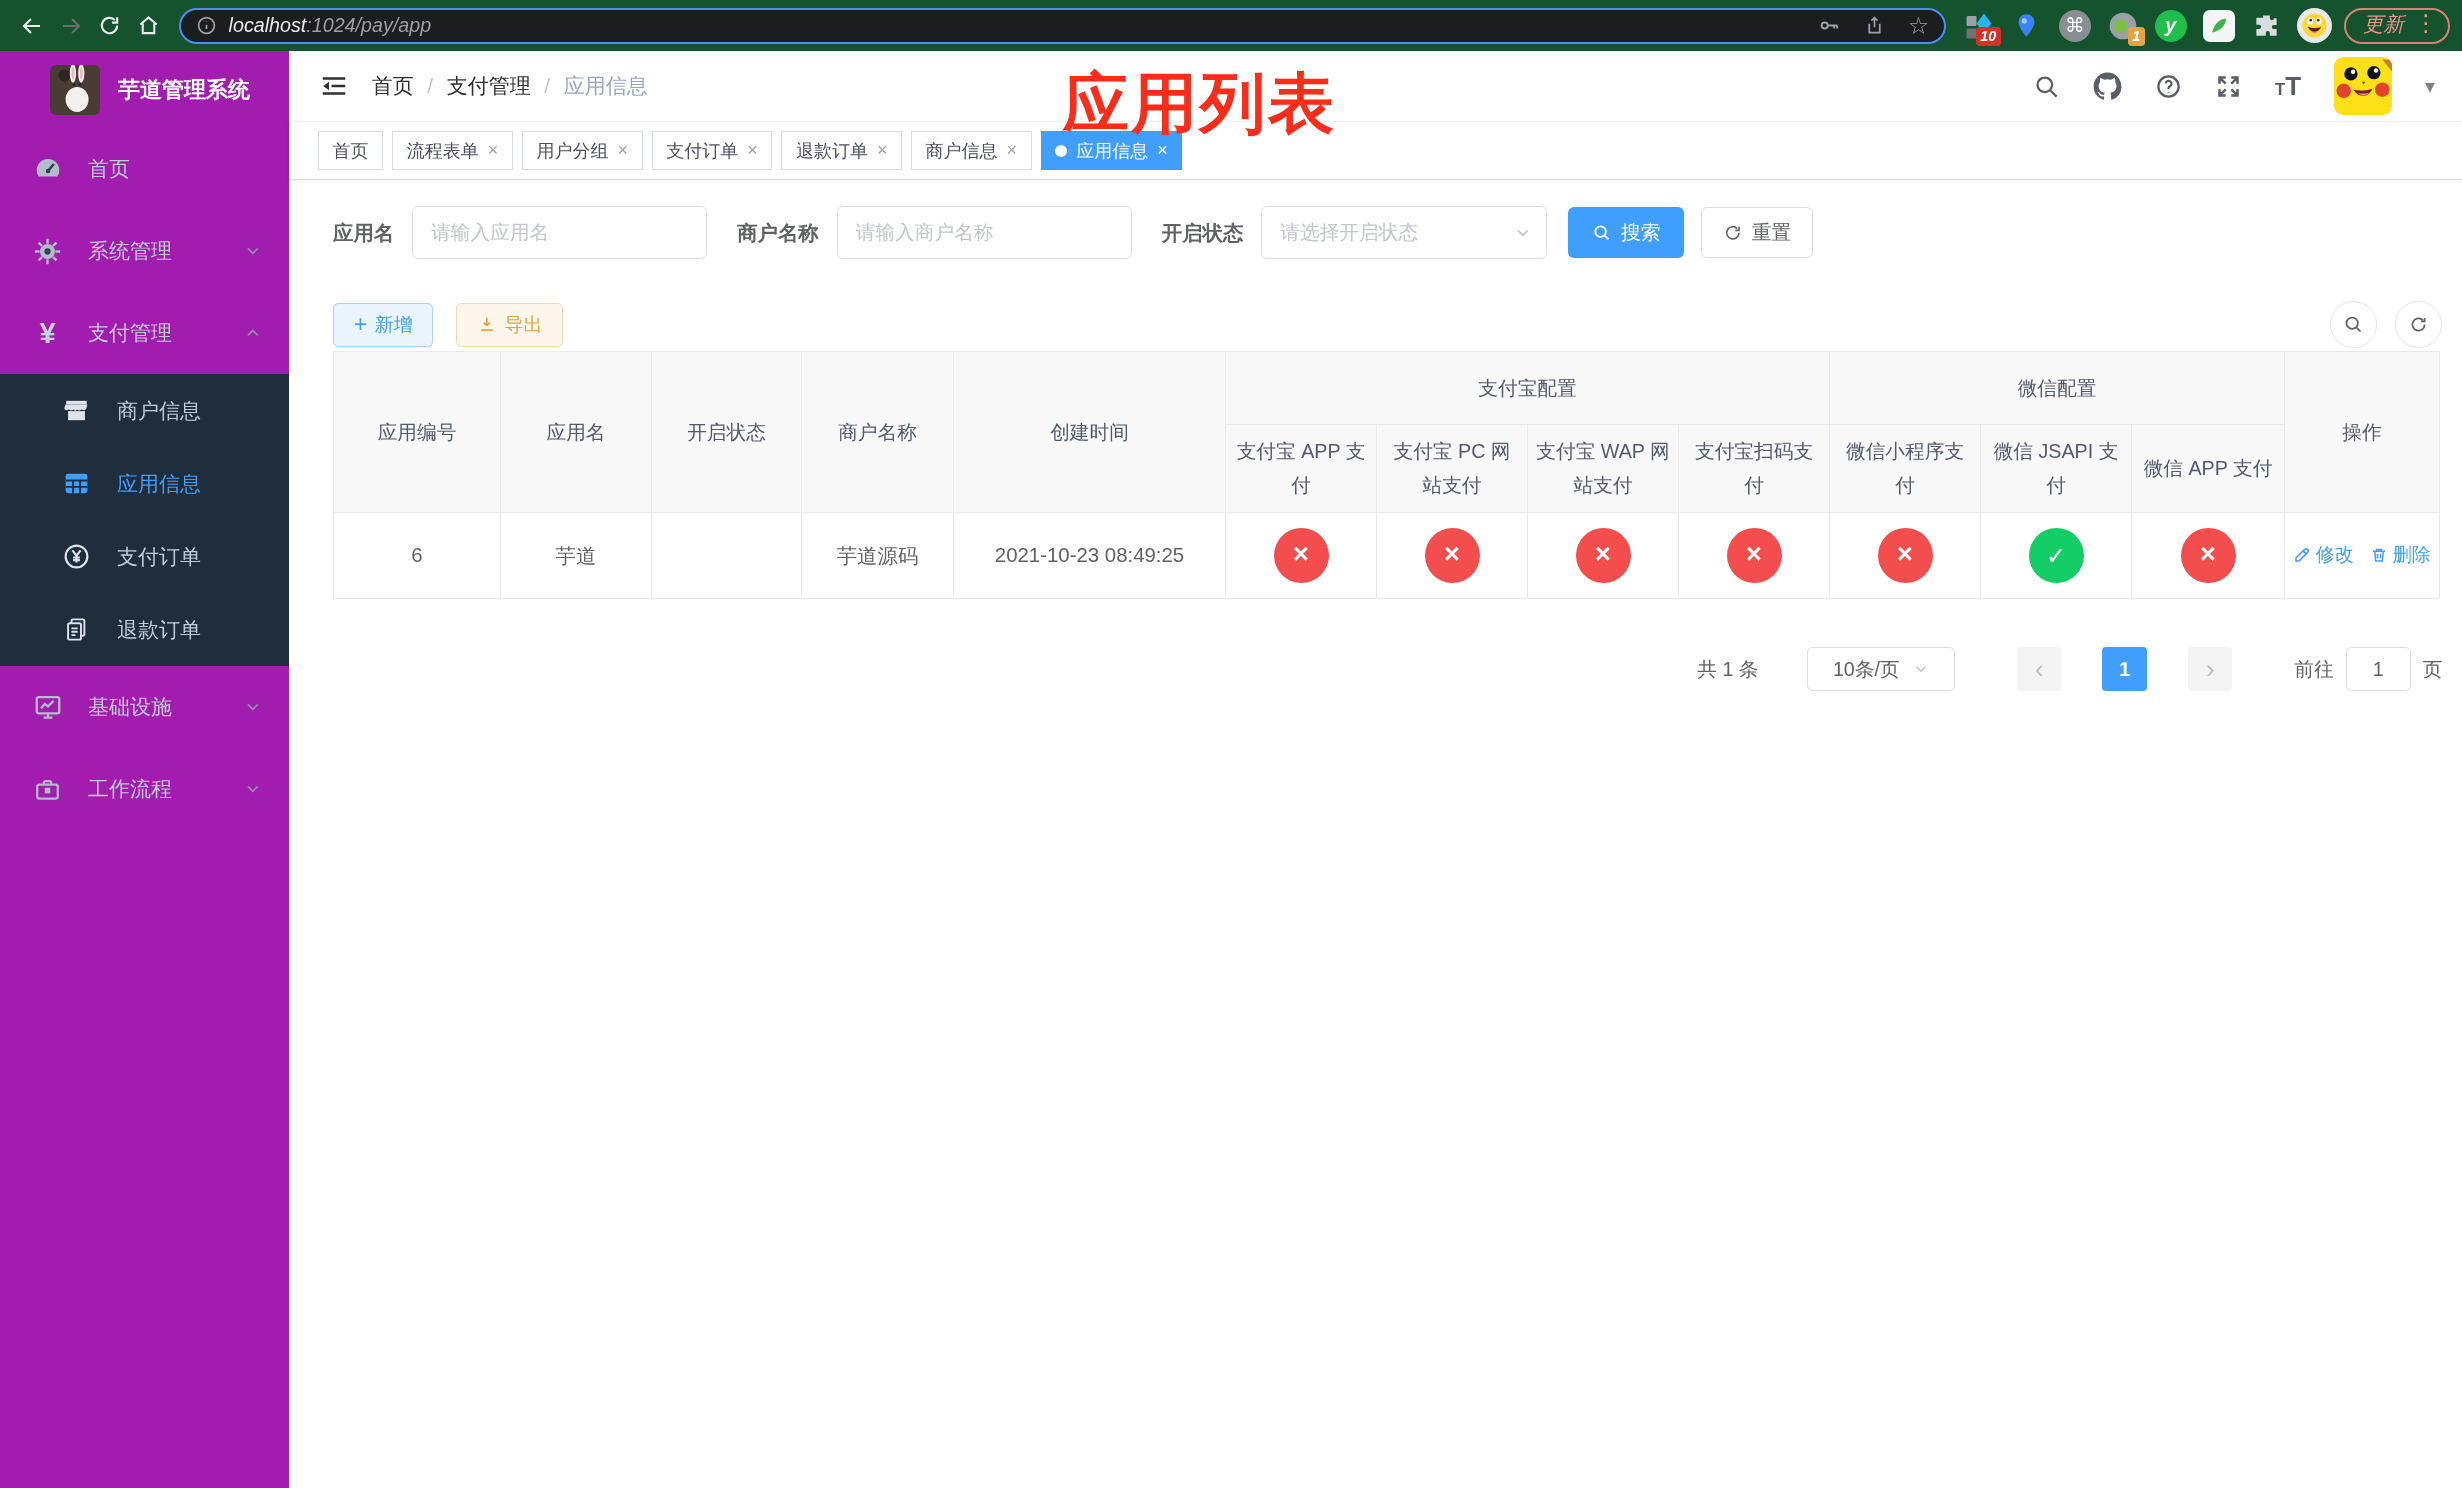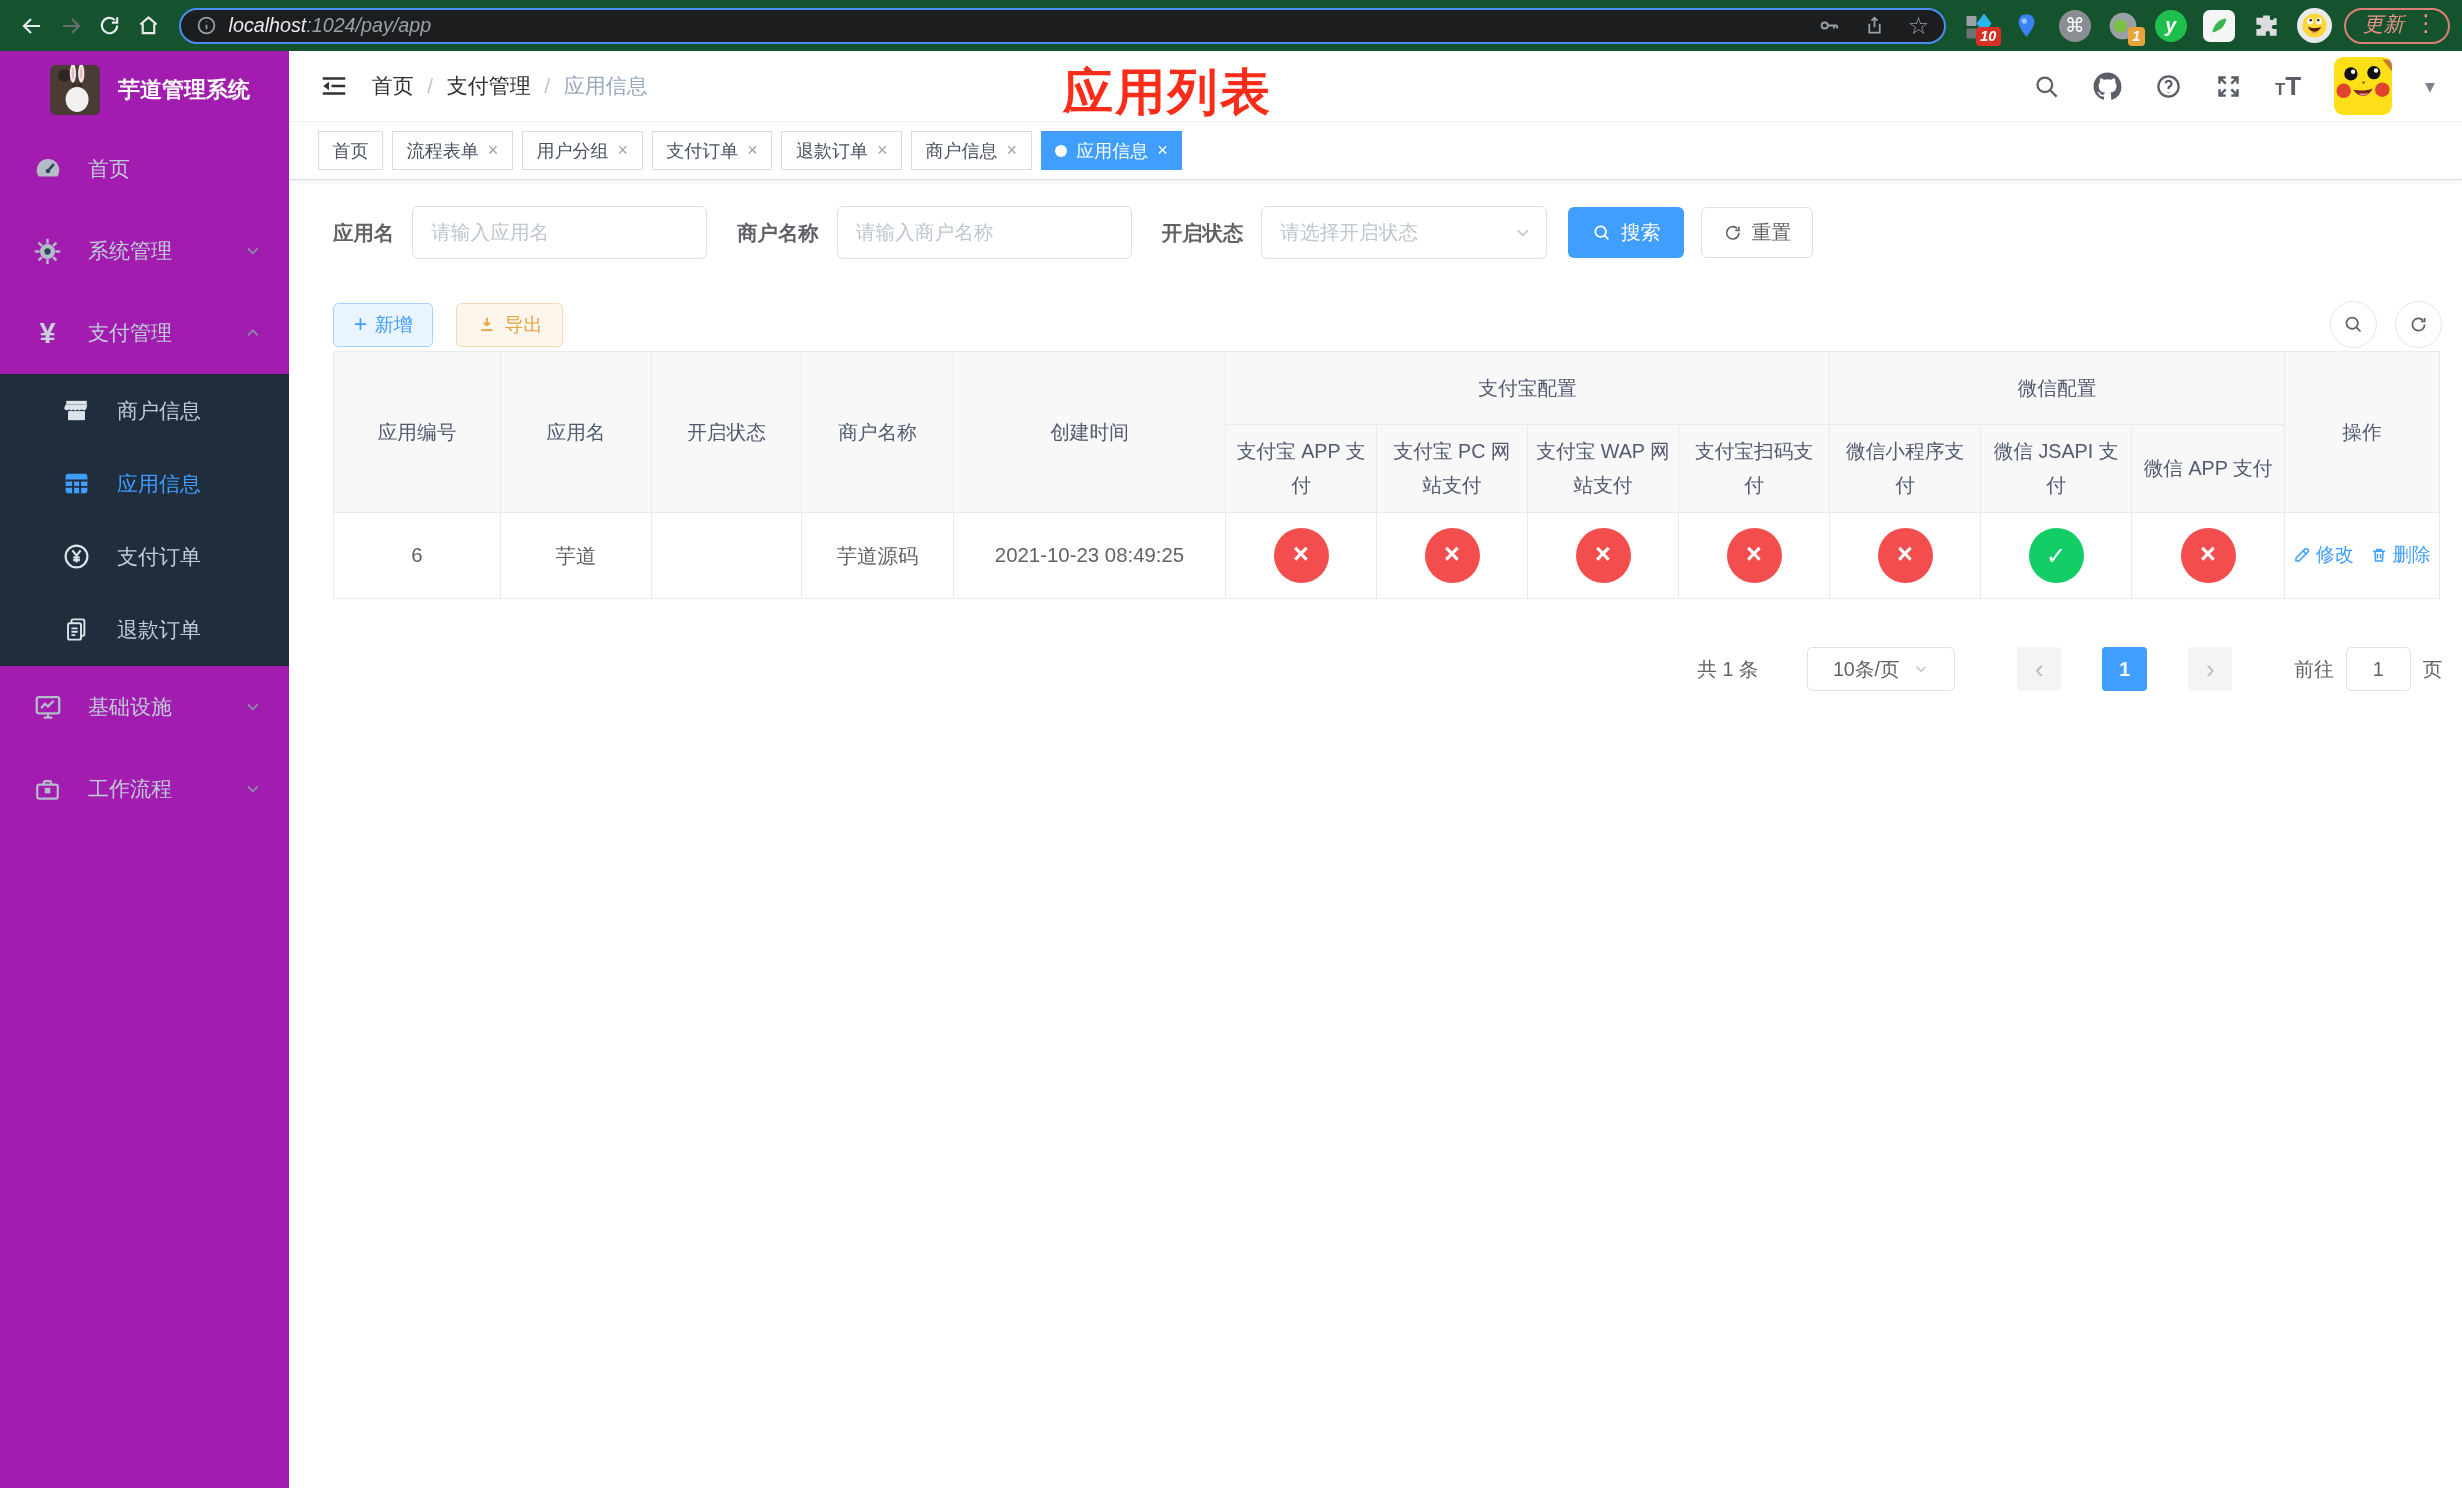--- a/index.html
+++ b/index.html
@@ -48,21 +48,21 @@
   .menu-item.active { color:#409eff; }
   .menu-item.active .mi-icon { color:#409eff; }
 
   
   .main { flex:1; display:flex; flex-direction:column; position:relative; background:#fff; min-width:0; }
   .topbar { height:70px; display:flex; align-items:center; padding:0 27px; }
   .fold-btn { width:36px; height:36px; color:#303133; display:flex; align-items:center; justify-content:center; }
   .breadcrumb { display:flex; align-items:center; margin-left:19.7px; font-size:21px; color:#303133; gap:13.6px; }
   .breadcrumb .sep { color:#c0c4cc; }
   .breadcrumb .bc-last { color:#97a8be; }
-  .annotation { position:absolute; left:774px; top:7.6px; font-size:50px; font-weight:700; color:#fb2c1a; letter-spacing:2.3px; z-index:5; }
+  .annotation { position:absolute; left:774px; top:7.6px; font-size:66px; font-weight:700; color:#fb2c1a; letter-spacing:2.3px; z-index:5; }
   .top-icons { margin-left:auto; display:flex; align-items:center; gap:33px; color:#5a5e66; }
   .avatar { width:58px; height:58px; border-radius:9px; overflow:hidden; }
   .caret { color:#7d828a; font-size:19.7px; }
   .fontsize-ic { display:flex; align-items:flex-end; font-weight:700; color:#5a5e66; line-height:1; }
   .fontsize-ic .fs-s { font-size:16.7px; } .fontsize-ic .fs-l { font-size:26px; }
 
   .tabbar { height:59px; border-top:0.8px solid #eef0f3; border-bottom:0.8px solid #d8dce5; box-shadow:0 2.3px 4.5px rgba(0,0,0,.05); display:flex; align-items:center; padding:0 29px; gap:9px; position:relative; z-index:2; }
   .tab { height:39px; border:0.8px solid #d8dce5; background:#fff; color:#495060; font-size:18px; display:flex; align-items:center; padding:0 13.6px; gap:9px; cursor:pointer; }
   .tab .tab-x { font-size:18px; color:#9aa2ad; }
   .tab.active { background:#409eff; border-color:#409eff; color:#fff; }

